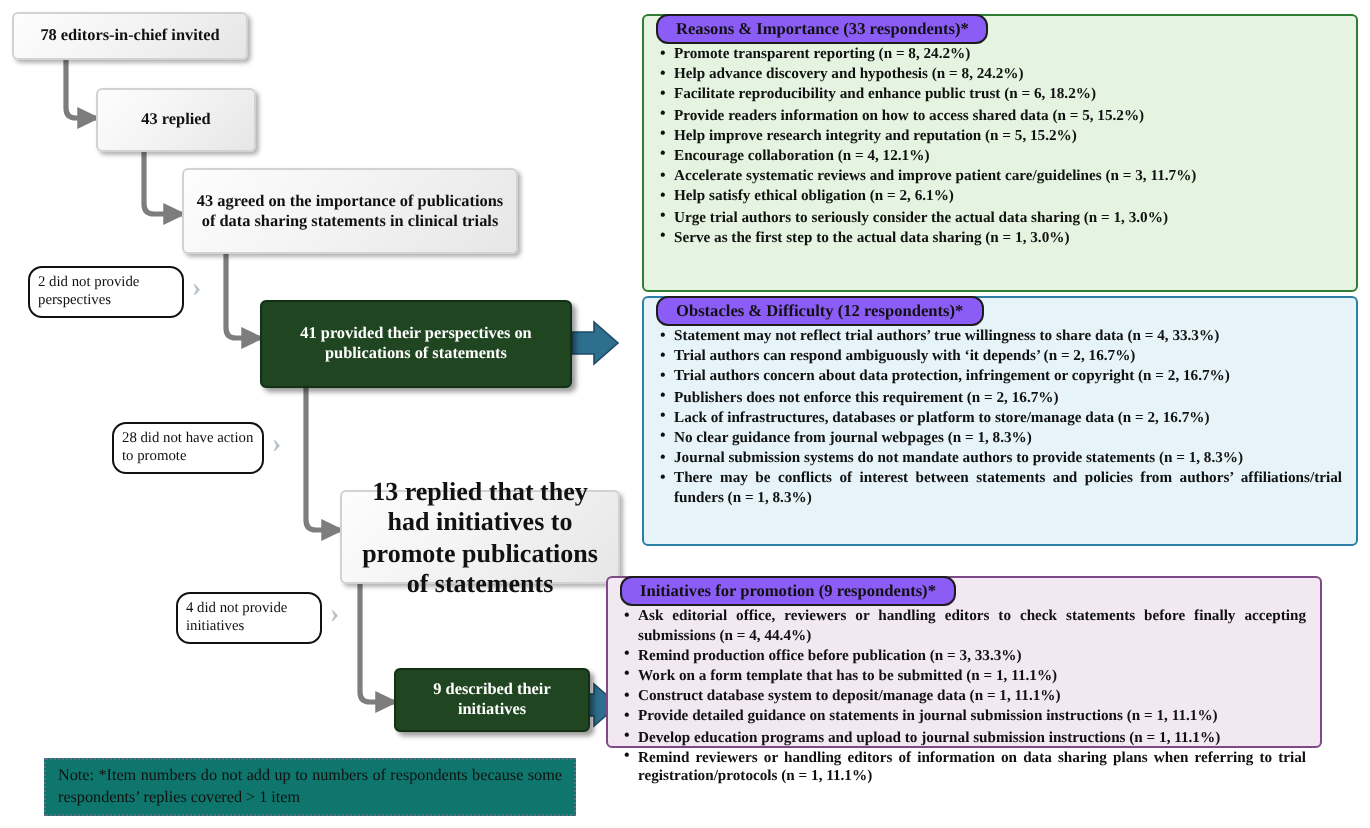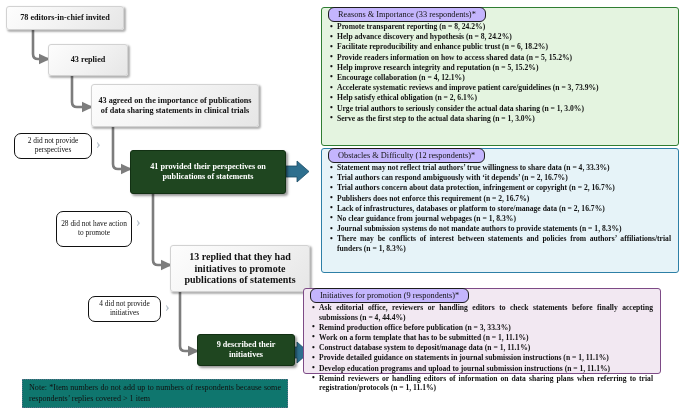--- a/index.html
+++ b/index.html
@@ -34,21 +34,21 @@
     box-shadow:2px 2px 2.5px rgba(0,0,0,.40);
   }
 
   
   .pill{
     position:absolute;
     background:#ffffff;
     border:1.3px solid #111;
     border-radius:7px;
     display:flex;align-items:center;justify-content:center;
-    text-align:center;
+    text-align:left;
     line-height:1.15;
     box-sizing:border-box;
     padding:2px 4px;
     color:#111;
   }
   .chev{
     position:absolute;
     color:#b9c3cc;
     font-weight:bold;
     line-height:1;
@@ -60,24 +60,24 @@
 
   
   .panel{
     position:absolute;
     box-sizing:border-box;
     border-radius:3px;
   }
   .panel .hdr{
     position:absolute;
     top:-1px;left:6px;
-    background:#c4b5fd;
+    background:#8b5cf6;
     border:1.4px solid #1d1d1d;
     border-radius:6px;
-    font-weight:normal;
+    font-weight:bold;
     font-size:8.3px;
     padding:2.5px 9px 2.5px 9px;
     white-space:nowrap;
     line-height:1;
     color:#111;
   }
   .panel ul{
     margin:0;
     padding:14px 7px 5px 7px;
     list-style:none;
@@ -157,34 +157,34 @@
   </div>
 
   <div class="fbox" style="left:91px;top:84px;width:168px;height:43px;font-size:8.2px;">
     <span>43 agreed on the importance of publications of data sharing statements in clinical trials</span>
   </div>
 
   <div class="fbox green" style="left:130px;top:150px;width:156px;height:44px;font-size:8.2px;">
     <span>41 provided their perspectives on publications of statements</span>
   </div>
 
-  <div class="fbox" style="left:170px;top:245px;width:140px;height:47px;font-size:10px;">
+  <div class="fbox" style="left:170px;top:245px;width:140px;height:47px;font-size:13px;">
     <span>13 replied that they had initiatives to promote publications of statements</span>
   </div>
 
   <div class="fbox green" style="left:197px;top:334px;width:98px;height:32px;font-size:8.2px;">
     <span>9 described their initiatives</span>
   </div>
 
   <div class="pill" style="left:14px;top:133px;width:78px;height:26px;font-size:7.4px;">
     <span>2 did not provide perspectives</span>
   </div>
   <div class="chev" style="left:96px;top:138px;font-size:14px;">›</div>
 
-  <div class="pill" style="left:56px;top:211px;width:76px;height:36px;font-size:7.4px;">
+  <div class="pill" style="left:56px;top:211px;width:76px;height:26px;font-size:7.4px;">
     <span>28 did not have action to promote</span>
   </div>
   <div class="chev" style="left:136px;top:216px;font-size:14px;">›</div>
 
   <div class="pill" style="left:88px;top:296px;width:73px;height:26px;font-size:7.4px;">
     <span>4 did not provide initiatives</span>
   </div>
   <div class="chev" style="left:165px;top:301px;font-size:14px;">›</div>
 
   <div class="note" style="left:22px;top:379px;width:266px;height:29px;">
@@ -193,21 +193,21 @@
 
   <div class="panel green-p" style="left:321px;top:7px;width:358px;height:139px;">
     <div class="hdr">Reasons &amp; Importance (33 respondents)*</div>
     <ul>
       <li>Promote transparent reporting (n = 8, 24.2%)</li>
       <li>Help advance discovery and hypothesis (n = 8, 24.2%)</li>
       <li>Facilitate reproducibility and enhance public trust (n = 6, 18.2%)</li>
       <li>Provide readers information on how to access shared data (n = 5, 15.2%)</li>
       <li>Help improve research integrity and reputation (n = 5, 15.2%)</li>
       <li>Encourage collaboration (n = 4, 12.1%)</li>
-      <li>Accelerate systematic reviews and improve patient care/guidelines (n = 3, 73.9%)</li>
+      <li>Accelerate systematic reviews and improve patient care/guidelines (n = 3, 11.7%)</li>
       <li>Help satisfy ethical obligation (n = 2, 6.1%)</li>
       <li>Urge trial authors to seriously consider the actual data sharing (n = 1, 3.0%)</li>
       <li>Serve as the first step to the actual data sharing (n = 1, 3.0%)</li>
     </ul>
   </div>
 
   <div class="panel blue-p" style="left:321px;top:148px;width:358px;height:125px;">
     <div class="hdr">Obstacles &amp; Difficulty (12 respondents)*</div>
     <ul>
       <li>Statement may not reflect trial authors’ true willingness to share data (n = 4, 33.3%)</li>

